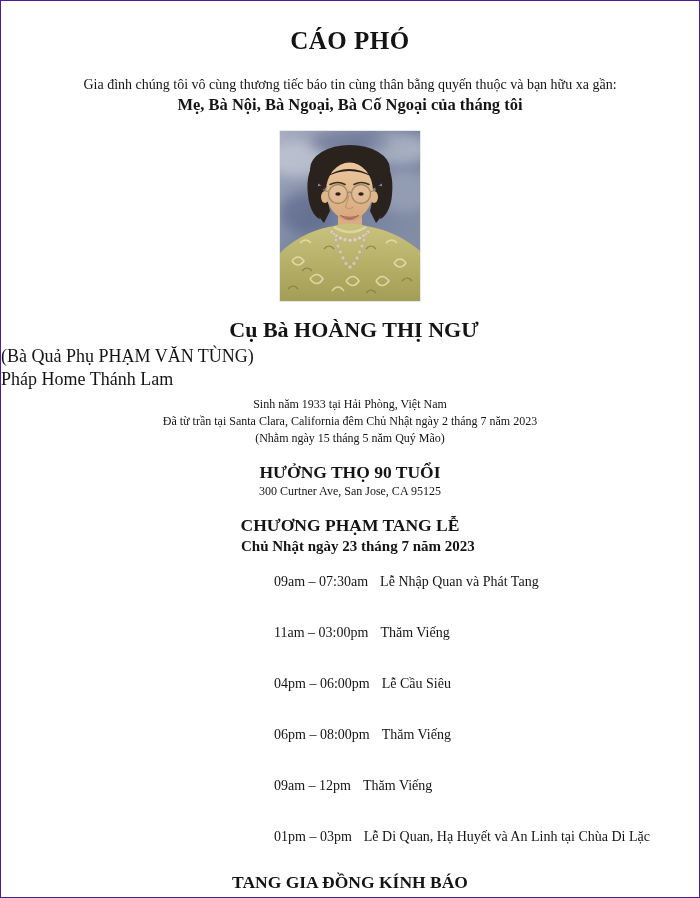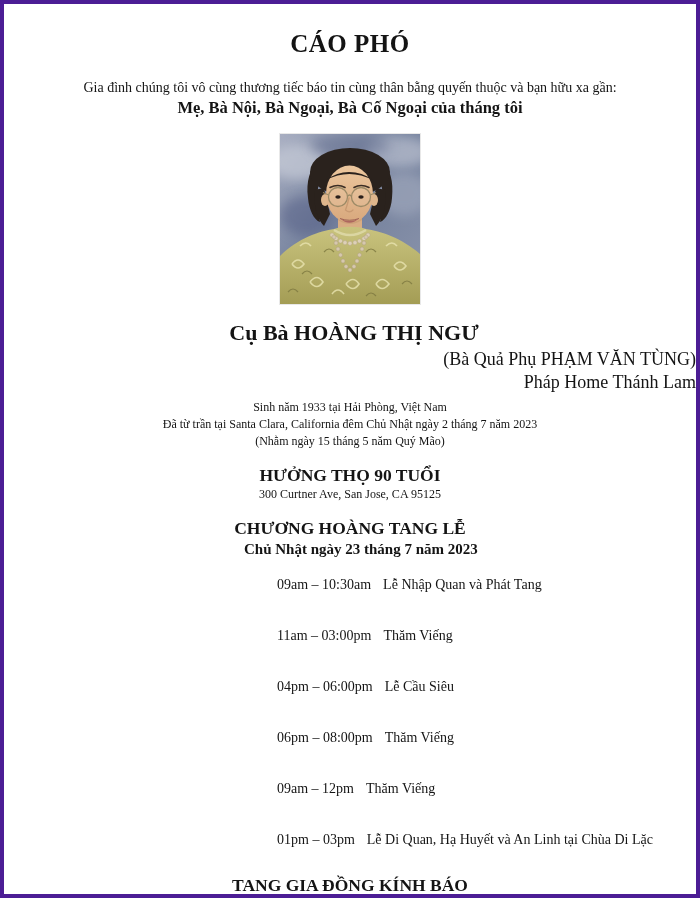--- a/index.html
+++ b/index.html
@@ -1,20 +1,20 @@
 <!DOCTYPE html>
 <html><head>
 <meta charset="utf-8">
 <style>
   html,body { margin:0; padding:0; background:#ffffff; }
   .page {
     box-sizing:border-box;
     width:700px; height:898px;
     background:#ffffff;
-    border:4px solid #4c1d95;
+    border:1px solid #4c1d95;
     font-family:"Liberation Serif","DejaVu Serif",serif;
     color:#141414;
     overflow:hidden;
     position:relative;
   }
   .doc-title {
     margin-top:26px;
     font-size:25px; font-weight:bold;
     letter-spacing:0.5px;
     text-align:center;
@@ -38,21 +38,21 @@
   }
   .deceased-name {
     margin-top:15px;
     font-size:22px; font-weight:bold;
     text-align:center;
     padding-left:8px;
   }
   .widow-name, .dharma-name {
     font-size:18px;
     line-height:23px;
-    text-align:right;
+    text-align:left;
   }
   .widow-name { margin-top:2px; }
   .info-line {
     font-size:12px; line-height:17px;
     text-align:center;
   }
   .info-block { margin-top:5px; }
   .sec-heading {
     font-size:17.5px; font-weight:bold;
     text-align:center;
@@ -203,26 +203,26 @@
 
   <div class="info-block">
     <div class="info-line">Sinh năm 1933 tại Hải Phòng, Việt Nam</div>
     <div class="info-line">Đã từ trần tại Santa Clara, California đêm Chủ Nhật ngày 2 tháng 7 năm 2023</div>
     <div class="info-line">(Nhằm ngày 15 tháng 5 năm Quý Mão)</div>
   </div>
 
   <div class="sec-heading age-heading">HƯỞNG THỌ 90 TUỔI</div>
   <div class="info-line">300 Curtner Ave, San Jose, CA 95125</div>
 
-  <div class="sec-heading program-heading">CHƯƠNG HOÀNG TANG LỄ</div>
+  <div class="sec-heading program-heading">CHƯƠNG PHẠM TANG LỄ</div>
 
   <div class="program-body">
     <div class="day-date">Chủ Nhật ngày 23 tháng 7 năm 2023</div>
     <div class="event-row">
-      <span class="time">09am – 10:30am</span><span class="activity">Lễ Nhập Quan và Phát Tang</span>
+      <span class="time">09am – 07:30am</span><span class="activity">Lễ Nhập Quan và Phát Tang</span>
     </div>
     <div class="event-row">
       <span class="time">11am – 03:00pm</span><span class="activity">Thăm Viếng</span>
     </div>
     <div class="event-row">
       <span class="time">04pm – 06:00pm</span><span class="activity">Lễ Cầu Siêu</span>
     </div>
     <div class="event-row">
       <span class="time">06pm – 08:00pm</span><span class="activity">Thăm Viếng</span>
     </div>

